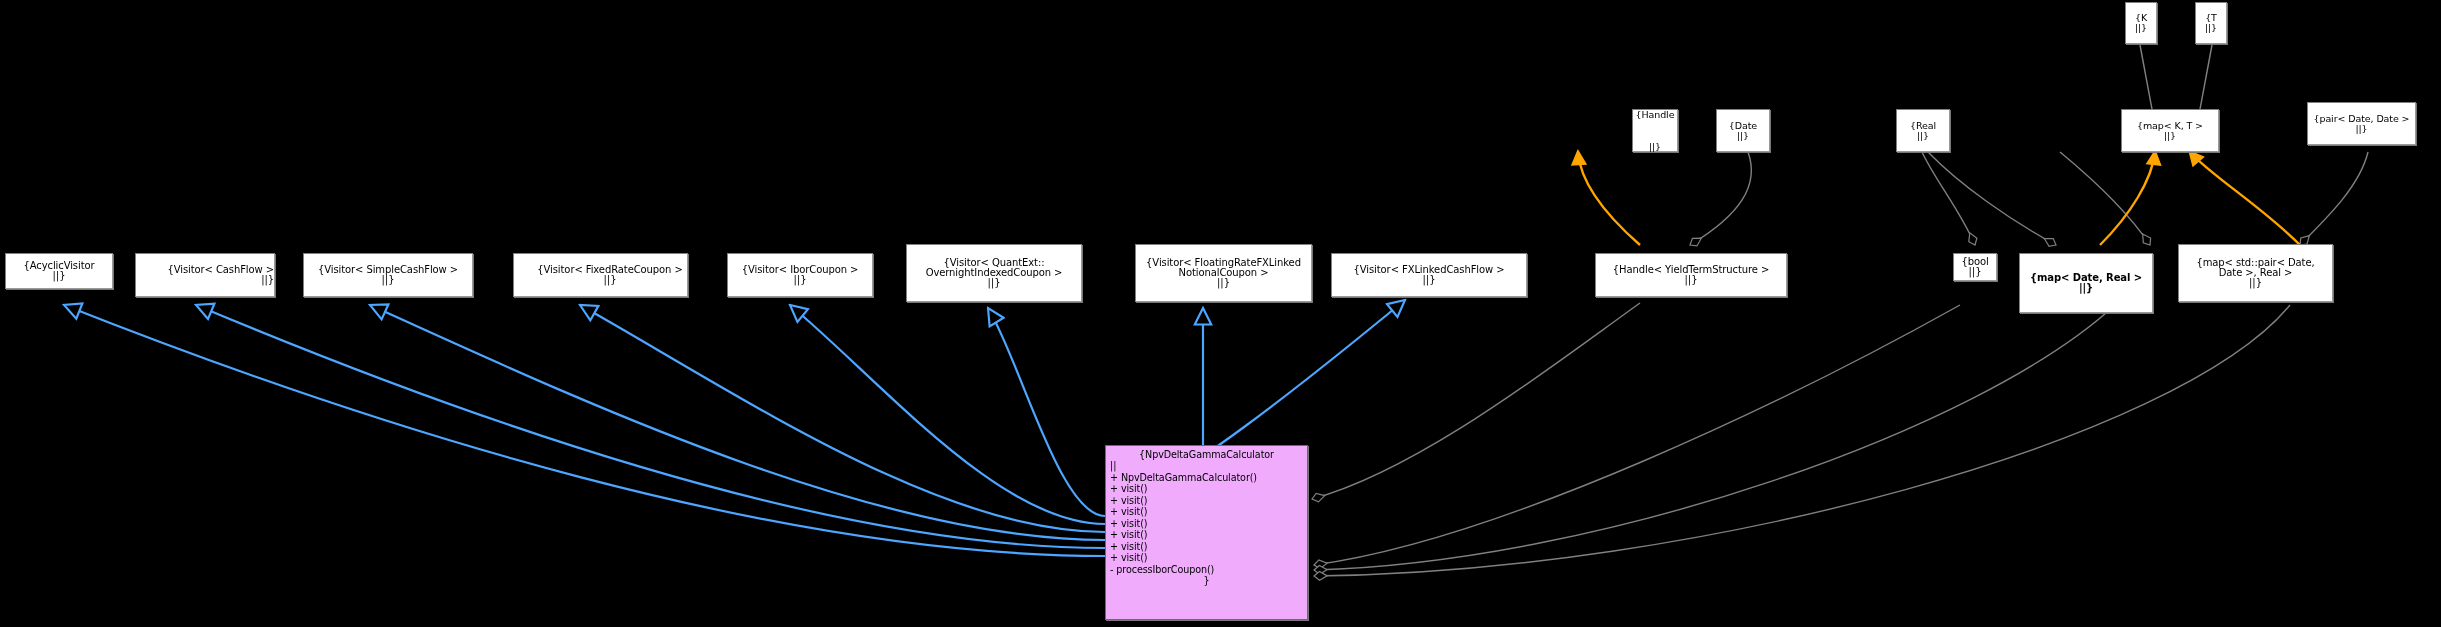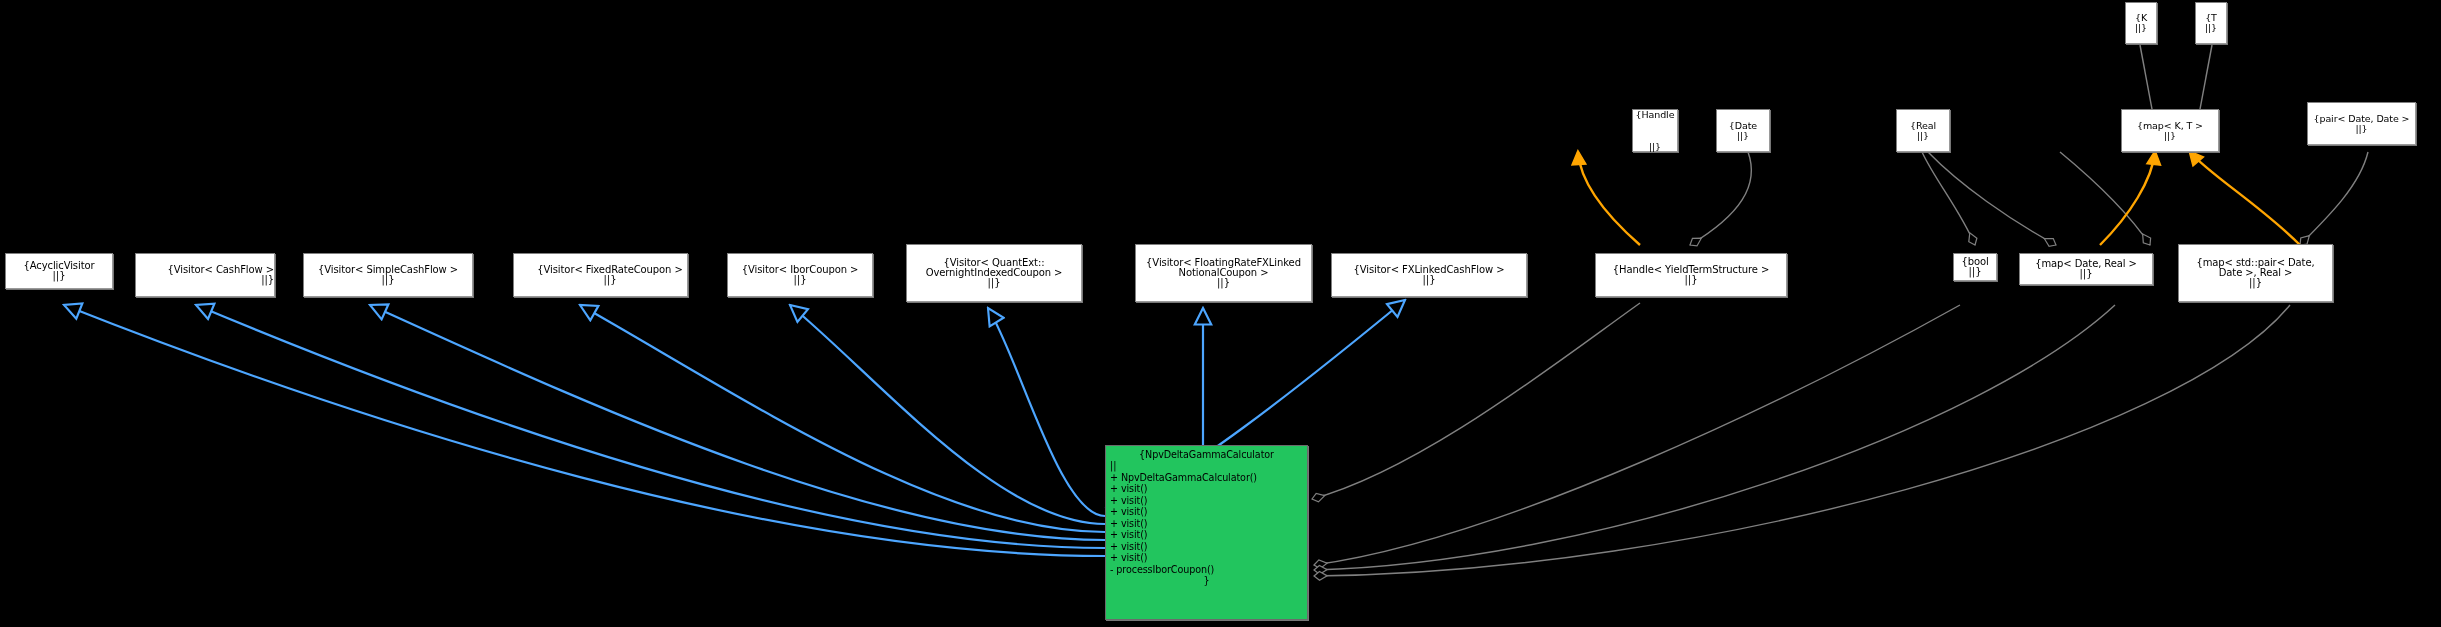--- a/index.html
+++ b/index.html
@@ -8,21 +8,21 @@
   #edges{position:absolute;left:0;top:0;width:2441px;height:627px;}
   .node{position:absolute;box-sizing:border-box;background:#ffffff;
         border:1px solid #808080;border-right-color:#999;border-bottom-color:#999;
         box-shadow:1px 1px 0 #777;
         color:#000;text-align:center;line-height:1.02;
         display:flex;flex-direction:column;justify-content:center;align-items:center;
         white-space:pre;letter-spacing:-0.1px;}
   .node span{display:block;width:100%;}
   .node.tiny{font-size:9.5px;}
   .node.sm{font-size:10px;}
-  .node.main{background:#22c55e;border:1px solid #6b6b6b;
+  .node.main{background:#f0abfc;border:1px solid #6b6b6b;
              justify-content:flex-start;align-items:stretch;
              text-align:left;padding:3px 4px 0 4px;font-size:9.6px;line-height:1.195;}
   .node.main .ctr{text-align:center;}
   .node.main .lft{text-align:left;}
 </style>
 </head>
 <body>
 
 <div id="stage">
 
@@ -154,21 +154,21 @@
   <div class="node sm" style="left:1558px;top:253px;width:192px;height:44px;margin-left:37px;">
     <span>{Handle&lt; YieldTermStructure &gt;</span>
     <span>||}</span>
   </div>
 
   <div class="node sm" style="left:1953px;top:253px;width:44px;height:28px;">
     <span>{bool</span>
     <span>||}</span>
   </div>
 
-  <div class="node sm" style="left:2019px;top:253px;width:134px;height:32px;">
+  <div class="node sm" style="left:2019px;top:253px;width:134px;height:60px;font-weight:bold;">
     <span>{map&lt; Date, Real &gt;</span>
     <span>||}</span>
   </div>
 
   <div class="node sm" style="left:2178px;top:244px;width:155px;height:58px;">
     <span>{map&lt; std::pair&lt; Date,</span>
     <span>Date &gt;, Real &gt;</span>
     <span>||}</span>
   </div>
 

